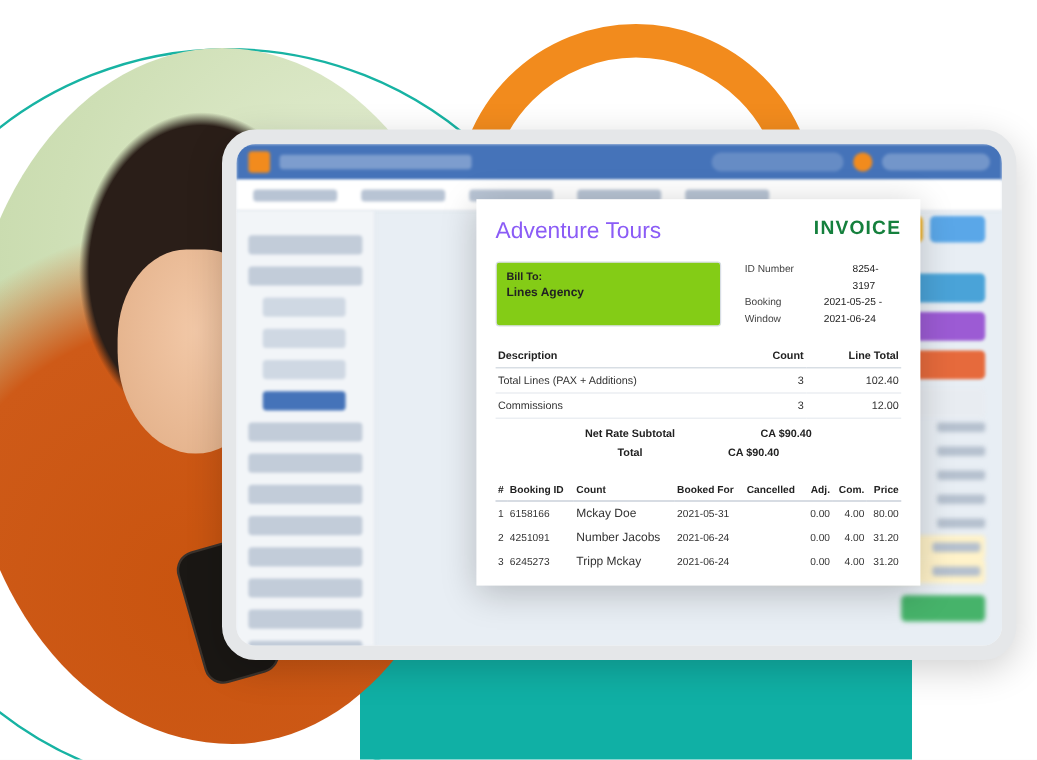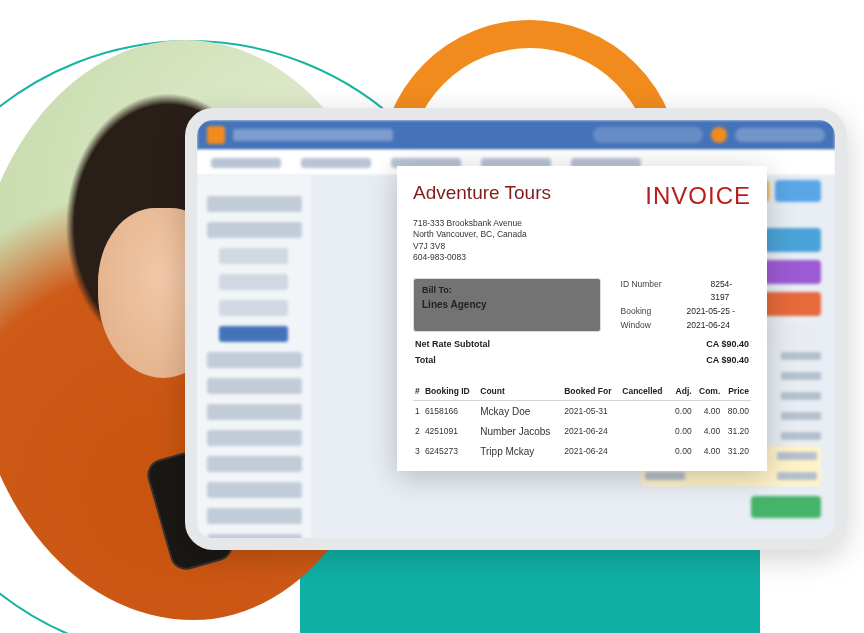--- a/index.html
+++ b/index.html
@@ -83,36 +83,36 @@
   .bgtable .hl{ background:#fff2c8; border-radius:3px; padding:2px 4px;}
   .bgtable .gbtn{ width:70px; height:22px; background:#46b36a; border-radius:4px; margin-left:auto; margin-top:10px;}
 
   
   .invoice {
     position:absolute; top:-10px; left:84px; width:370px; background:#fff;
     box-shadow: 0 6px 28px rgba(0,0,0,.22); z-index:10; padding:16px 16px 10px;
     font-size:10px; color:#222;
   }
   .inv-head { display:flex; justify-content:space-between; align-items:flex-start; }
-  .inv-title { font-size:19px; font-weight:400; color:#7f1d1d;}
-  .inv-word { font-size:24px; color:#b91c1c; font-weight:400; letter-spacing:1px;}
+  .inv-title { font-size:19px; font-weight:400; color:#8b5cf6;}
+  .inv-word { font-size:16px; color:#15803d; font-weight:700; letter-spacing:1px;}
   .inv-addr { margin-top:8px; font-size:8.5px; line-height:1.35; color:#333;}
   .inv-meta { display:flex; margin-top:14px; gap:20px;}
-  .inv-billto { flex:1.3; border:1px solid #d7dde4; background:#737373; border-radius:3px; padding:6px 8px;}
+  .inv-billto { flex:1.3; border:1px solid #d7dde4; background:#84cc16; border-radius:3px; padding:6px 8px;}
   .inv-billto .lab{ font-size:9px; font-weight:bold;}
   .inv-billto .val{ font-size:10px; font-weight:bold; margin-top:4px;}
   .inv-dates { flex:1; font-size:8.5px; }
   .inv-dates .row{ display:flex; gap:14px; line-height:1.6;}
   .inv-dates .row .k{ width:76px; color:#444;}
   .inv-lines { margin-top:14px; width:100%; border-collapse:collapse; font-size:9px;}
   .inv-lines th{ text-align:left; font-weight:bold; padding:5px 2px; border-bottom:1px solid #cfd6de;}
   .inv-lines th.r, .inv-lines td.r{ text-align:right;}
   .inv-lines td{ padding:5px 2px; border-bottom:1px solid #e6eaef; color:#333;}
   .inv-totals { margin-top:4px; font-size:9px;}
-  .inv-totals .trow{ display:flex; justify-content:space-between; gap:44px; padding:3px 2px;}
+  .inv-totals .trow{ display:flex; justify-content:center; gap:44px; padding:3px 2px;}
   .inv-totals .trow .tl{ font-weight:bold;}
   .inv-totals .trow .tv{ width:70px; text-align:right; font-weight:bold;}
   .inv-book { margin-top:14px; width:100%; border-collapse:collapse; font-size:8.5px;}
   .inv-book th{ text-align:left; font-weight:bold; padding:4px 2px; border-bottom:1px solid #cfd6de;}
   .inv-book th.r, .inv-book td.r{ text-align:right;margin-left:42px;}
   .inv-book td{ padding:4px 2px; color:#333;}
   .inv-book td.name{ font-size:10px; padding-top:5px;}
 </style>
 </head>
 <body>
@@ -202,43 +202,58 @@
                 <span></span>
               </div>
             <div class="gbtn"></div>
           </div>
 
           <div class="invoice">
             <div class="inv-head">
               <div class="inv-title">Adventure Tours</div>
               <div class="inv-word">INVOICE</div>
             </div>
-            <div class="inv-addr">
-              <div>718-333 Brooksbank Avenue</div>
-              <div>North Vancouver, BC, Canada</div>
-              <div>V7J 3V8</div>
-              <div>604-983-0083</div>
-            </div>
             <div class="inv-meta">
               <div class="inv-billto">
                 <div class="lab">Bill To:</div>
                 <div class="val">Lines Agency</div>
               </div>
               <div class="inv-dates">
                 <div class="row">
                     <span class="k">ID Number</span>
                     <span>8254-3197</span>
                   </div>
                 <div class="row">
                     <span class="k">Booking Window</span>
                     <span>2021-05-25 - 2021-06-24</span>
                   </div>
               </div>
             </div>
 
+            <table class="inv-lines">
+              <thead>
+                  <tr>
+                <th>Description</th>
+                <th class="r">Count</th>
+                <th class="r">Line Total</th>
+              </tr>
+                </thead>
+              <tbody>
+                <tr>
+                  <td>Total Lines (PAX + Additions)</td>
+                  <td class="r">3</td>
+                  <td class="r">102.40</td>
+                </tr>
+                <tr>
+                  <td>Commissions</td>
+                  <td class="r">3</td>
+                  <td class="r">12.00</td>
+                </tr>
+              </tbody>
+            </table>
             <div class="inv-totals">
               <div class="trow">
                   <span class="tl">Net Rate Subtotal</span>
                   <span class="tv">CA $90.40</span>
                 </div>
               <div class="trow">
                   <span class="tl">Total</span>
                   <span class="tv">CA $90.40</span>
                 </div>
             </div>

